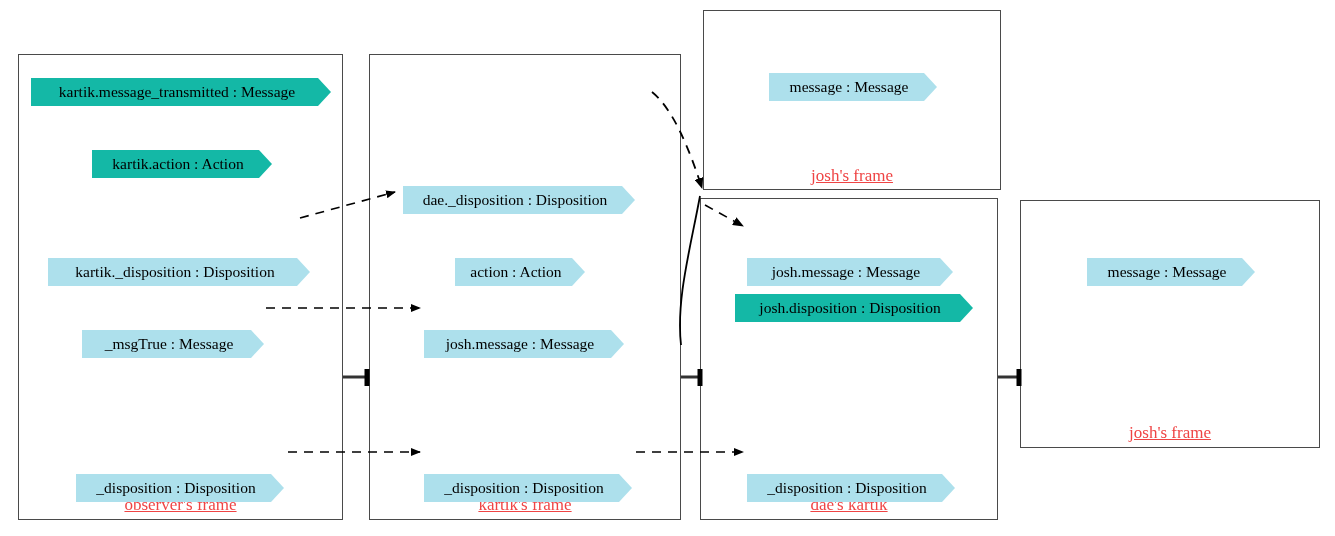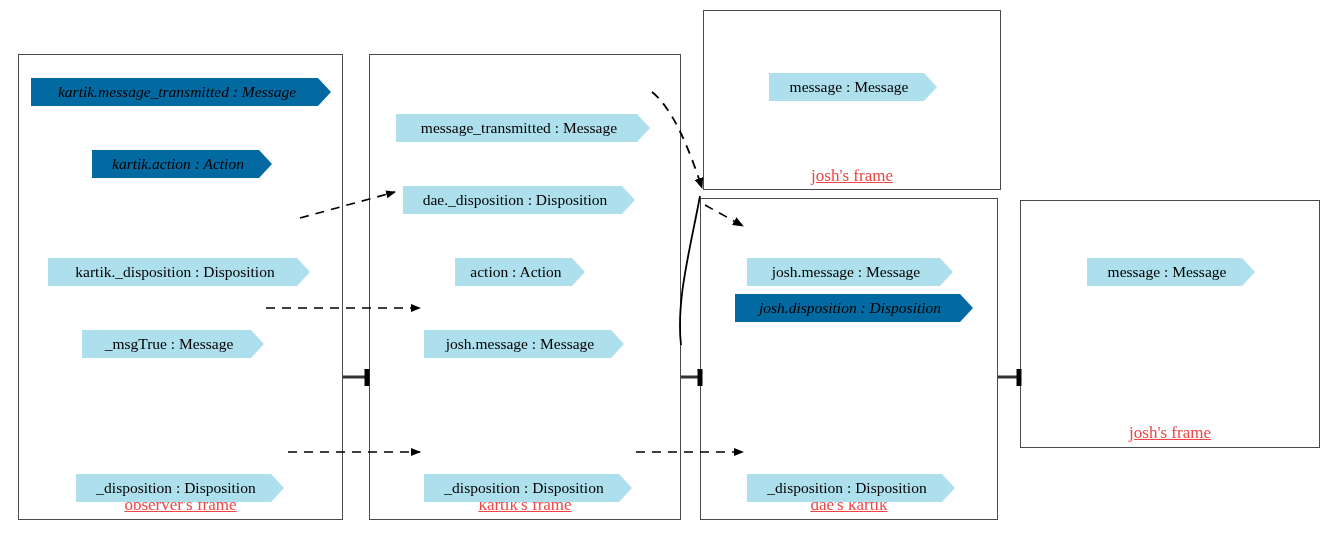--- a/index.html
+++ b/index.html
@@ -43,21 +43,21 @@
     color: #000000;
     white-space: nowrap;
     padding-left: 10px;
     padding-right: 18px;
     height: 28px;
     line-height: 28px;
     -webkit-clip-path: polygon(0 0, calc(100% - 13px) 0, 100% 50%, calc(100% - 13px) 100%, 0 100%);
     clip-path: polygon(0 0, calc(100% - 13px) 0, 100% 50%, calc(100% - 13px) 100%, 0 100%);
   }
   .chev.blue  { background: #ade0ec; margin-top: 36px; }
-  .chev.orange{ background: #0369a1; font-style: italic; }
+  .chev.orange{ background: #14b8a6; }
   svg.overlay {
     position: absolute;
     left: 0; top: 0;
     width: 1335px;
     height: 536px;
     pointer-events: none;
   }
 </style>
 </head>
 <body>
@@ -69,21 +69,20 @@
 
   <div class="chev orange" style="left:31px; top:78px; width:300px;">kartik.message_transmitted : Message</div>
   <div class="chev orange" style="left:92px; top:150px; width:180px;">kartik.action : Action</div>
   <div class="chev blue" style="left:48px; top:222px; width:262px;">kartik._disposition : Disposition</div>
   <div class="chev blue" style="left:82px; top:294px; width:182px;">_msgTrue : Message</div>
   <div class="chev blue" style="left:76px; top:438px; width:208px;">_disposition : Disposition</div>
 
   <div class="frame" style="left:369px; top:54px; width:312px; height:466px;"></div>
   <div class="frame-label" style="left:369px; top:495px; width:312px;">kartik's frame</div>
 
-  <div class="chev blue" style="left:396px; top:78px; width:254px;">message_transmitted : Message</div>
   <div class="chev blue" style="left:403px; top:150px; width:232px;">dae._disposition : Disposition</div>
   <div class="chev blue" style="left:455px; top:222px; width:130px;">action : Action</div>
   <div class="chev blue" style="left:424px; top:294px; width:200px;">josh.message : Message</div>
   <div class="chev blue" style="left:424px; top:438px; width:208px;">_disposition : Disposition</div>
 
   <div class="frame" style="left:703px; top:10px; width:298px; height:180px;"></div>
   <div class="frame-label" style="left:703px; top:166px; width:298px;">josh's frame</div>
 
   <div class="chev blue" style="left:769px; top:37px; width:168px;">message : Message</div>
 

